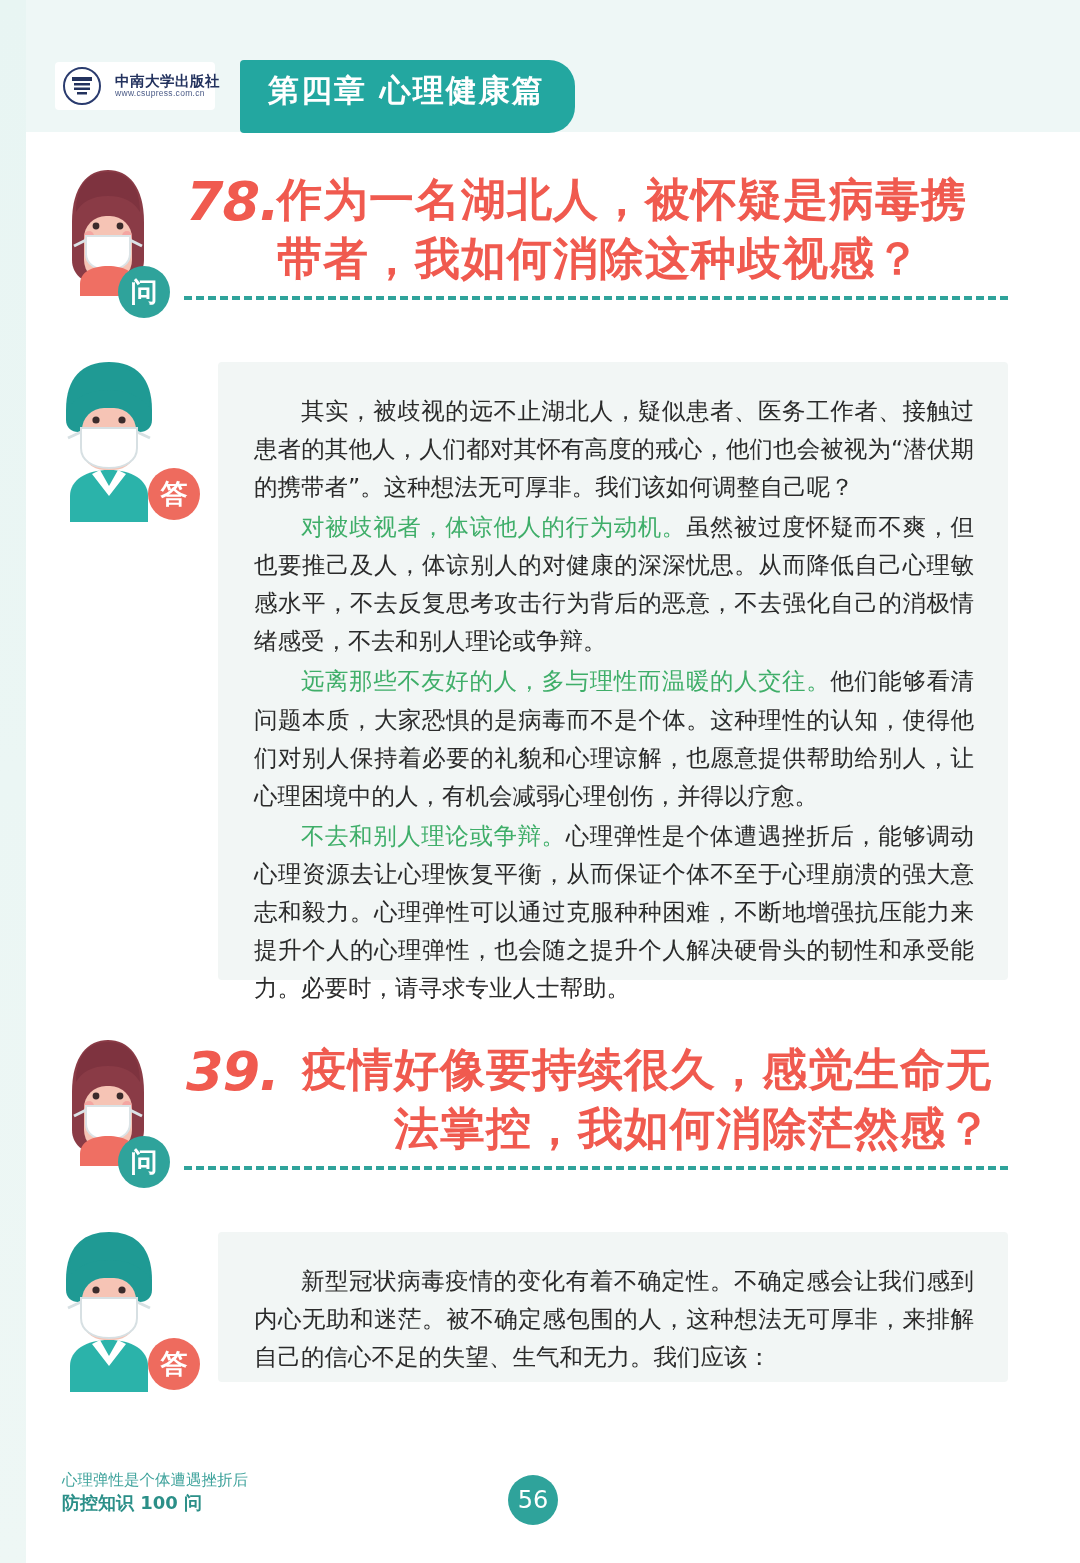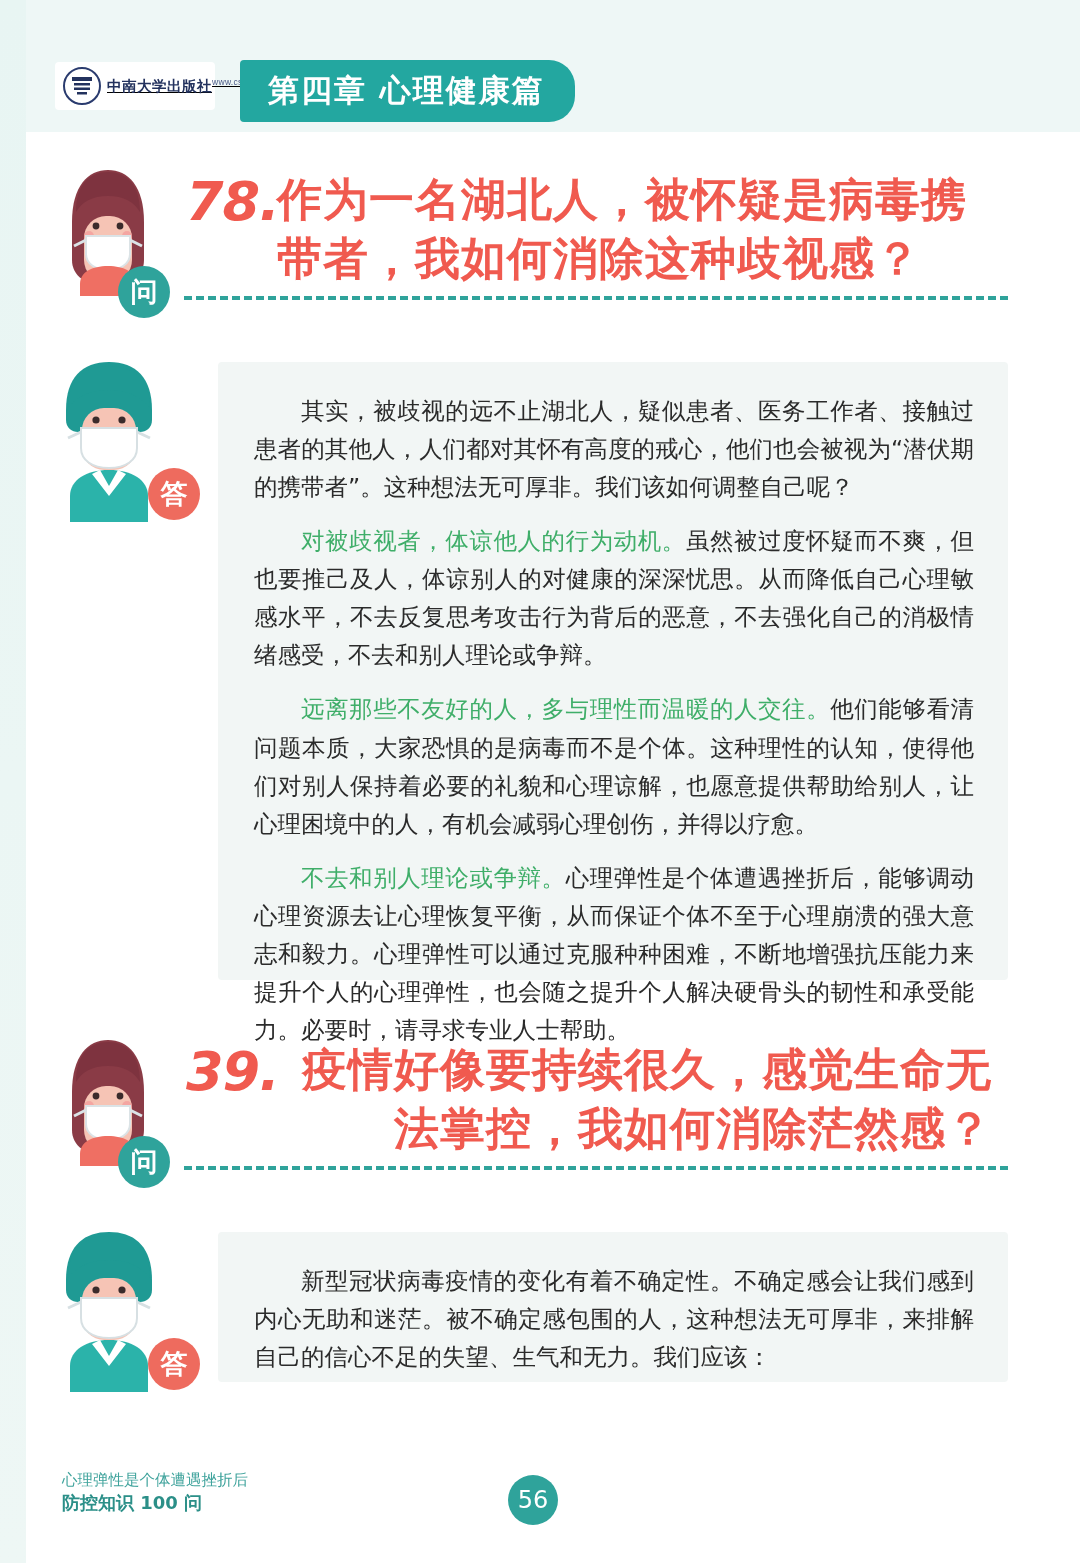--- a/index.html
+++ b/index.html
@@ -64,46 +64,46 @@
     height: 34px;
     border-radius: 50%;
     border: 2px solid #2a3b6e;
     display: flex;
     align-items: center;
     justify-content: center;
     flex: none;
   }
   .pub-seal svg { display:block; }
   .pub-text {
-    margin-left: 6px;
-    display: flex;
+    margin-left: 14px;
+    display: flex;
+    flex-direction: column;
     justify-content: center;
     line-height: 1.15;
-    text-decoration: underline;
   }
   .pub-name {
     font-size: 14.5px;
     color: #23325e;
     font-weight: bold;
     letter-spacing: 0.5px;
     white-space: nowrap;
   }
   .pub-url {
     font-size: 8.5px;
     color: #4a5a86;
     letter-spacing: 0.3px;
     white-space: nowrap;
   }
 
   .chapter-tab {
     position: absolute;
     left: 240px;
     top: 60px;
     height: 62px;
-    padding: 0 30px 0 28px;
+    padding: 0 30px 11px 28px;
     background: #23a7a0;
     border-radius: 4px 26px 26px 4px;
     display: flex;
     align-items: center;
   }
   .chapter-tab .ch-text {
     color: #ffffff;
     font-size: 31px;
     font-weight: bold;
     letter-spacing: 2px;
@@ -176,21 +176,21 @@
   }
   .answer-box p {
     margin: 0;
     font-family: "DejaVu Sans", "Liberation Sans", sans-serif;
     font-size: 23.5px;
     line-height: 1.62;
     color: #2b2b2b;
     text-indent: 2em;
     text-align: justify;
   }
-  .answer-box p + p { margin-top: 16px; }
+  .answer-box p + p { margin-top: 2px; }
   .hl { color: #3fae69; }
 
   
   .footer-text {
     position: absolute;
     left: 62px;
     bottom: 48px;
     line-height: 1.35;
     font-family: "DejaVu Sans", "Liberation Sans", sans-serif;
   }

